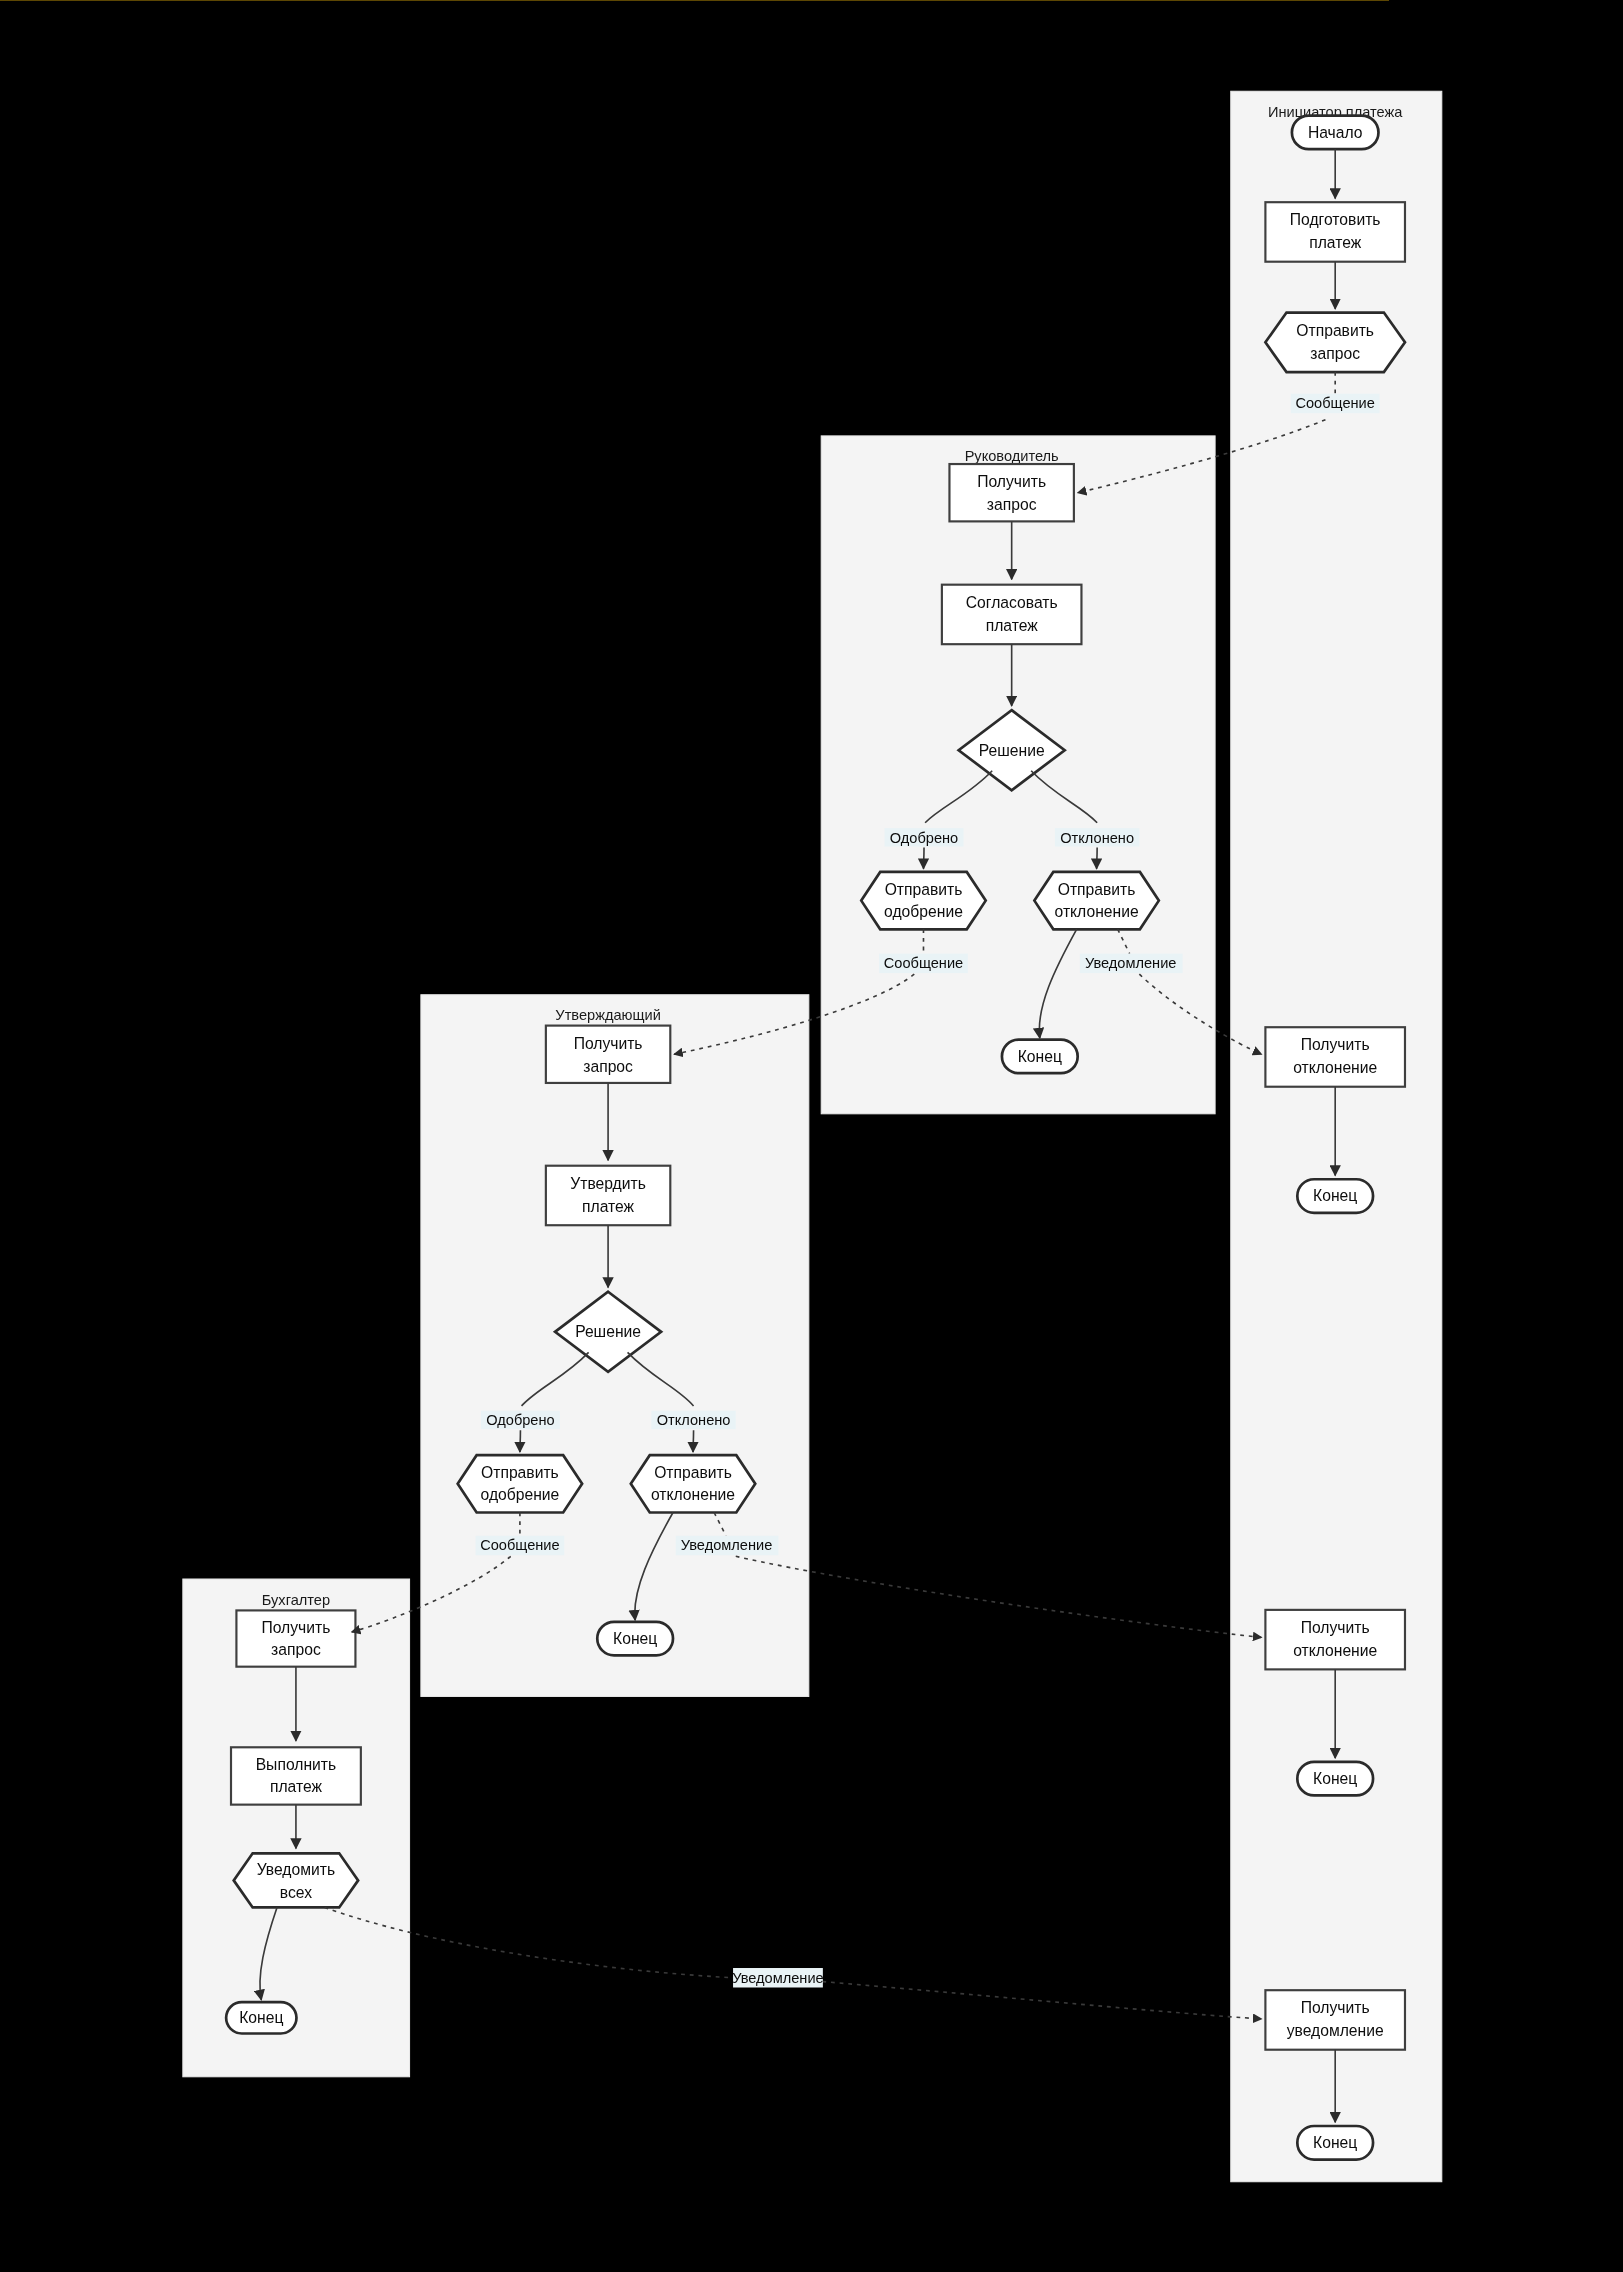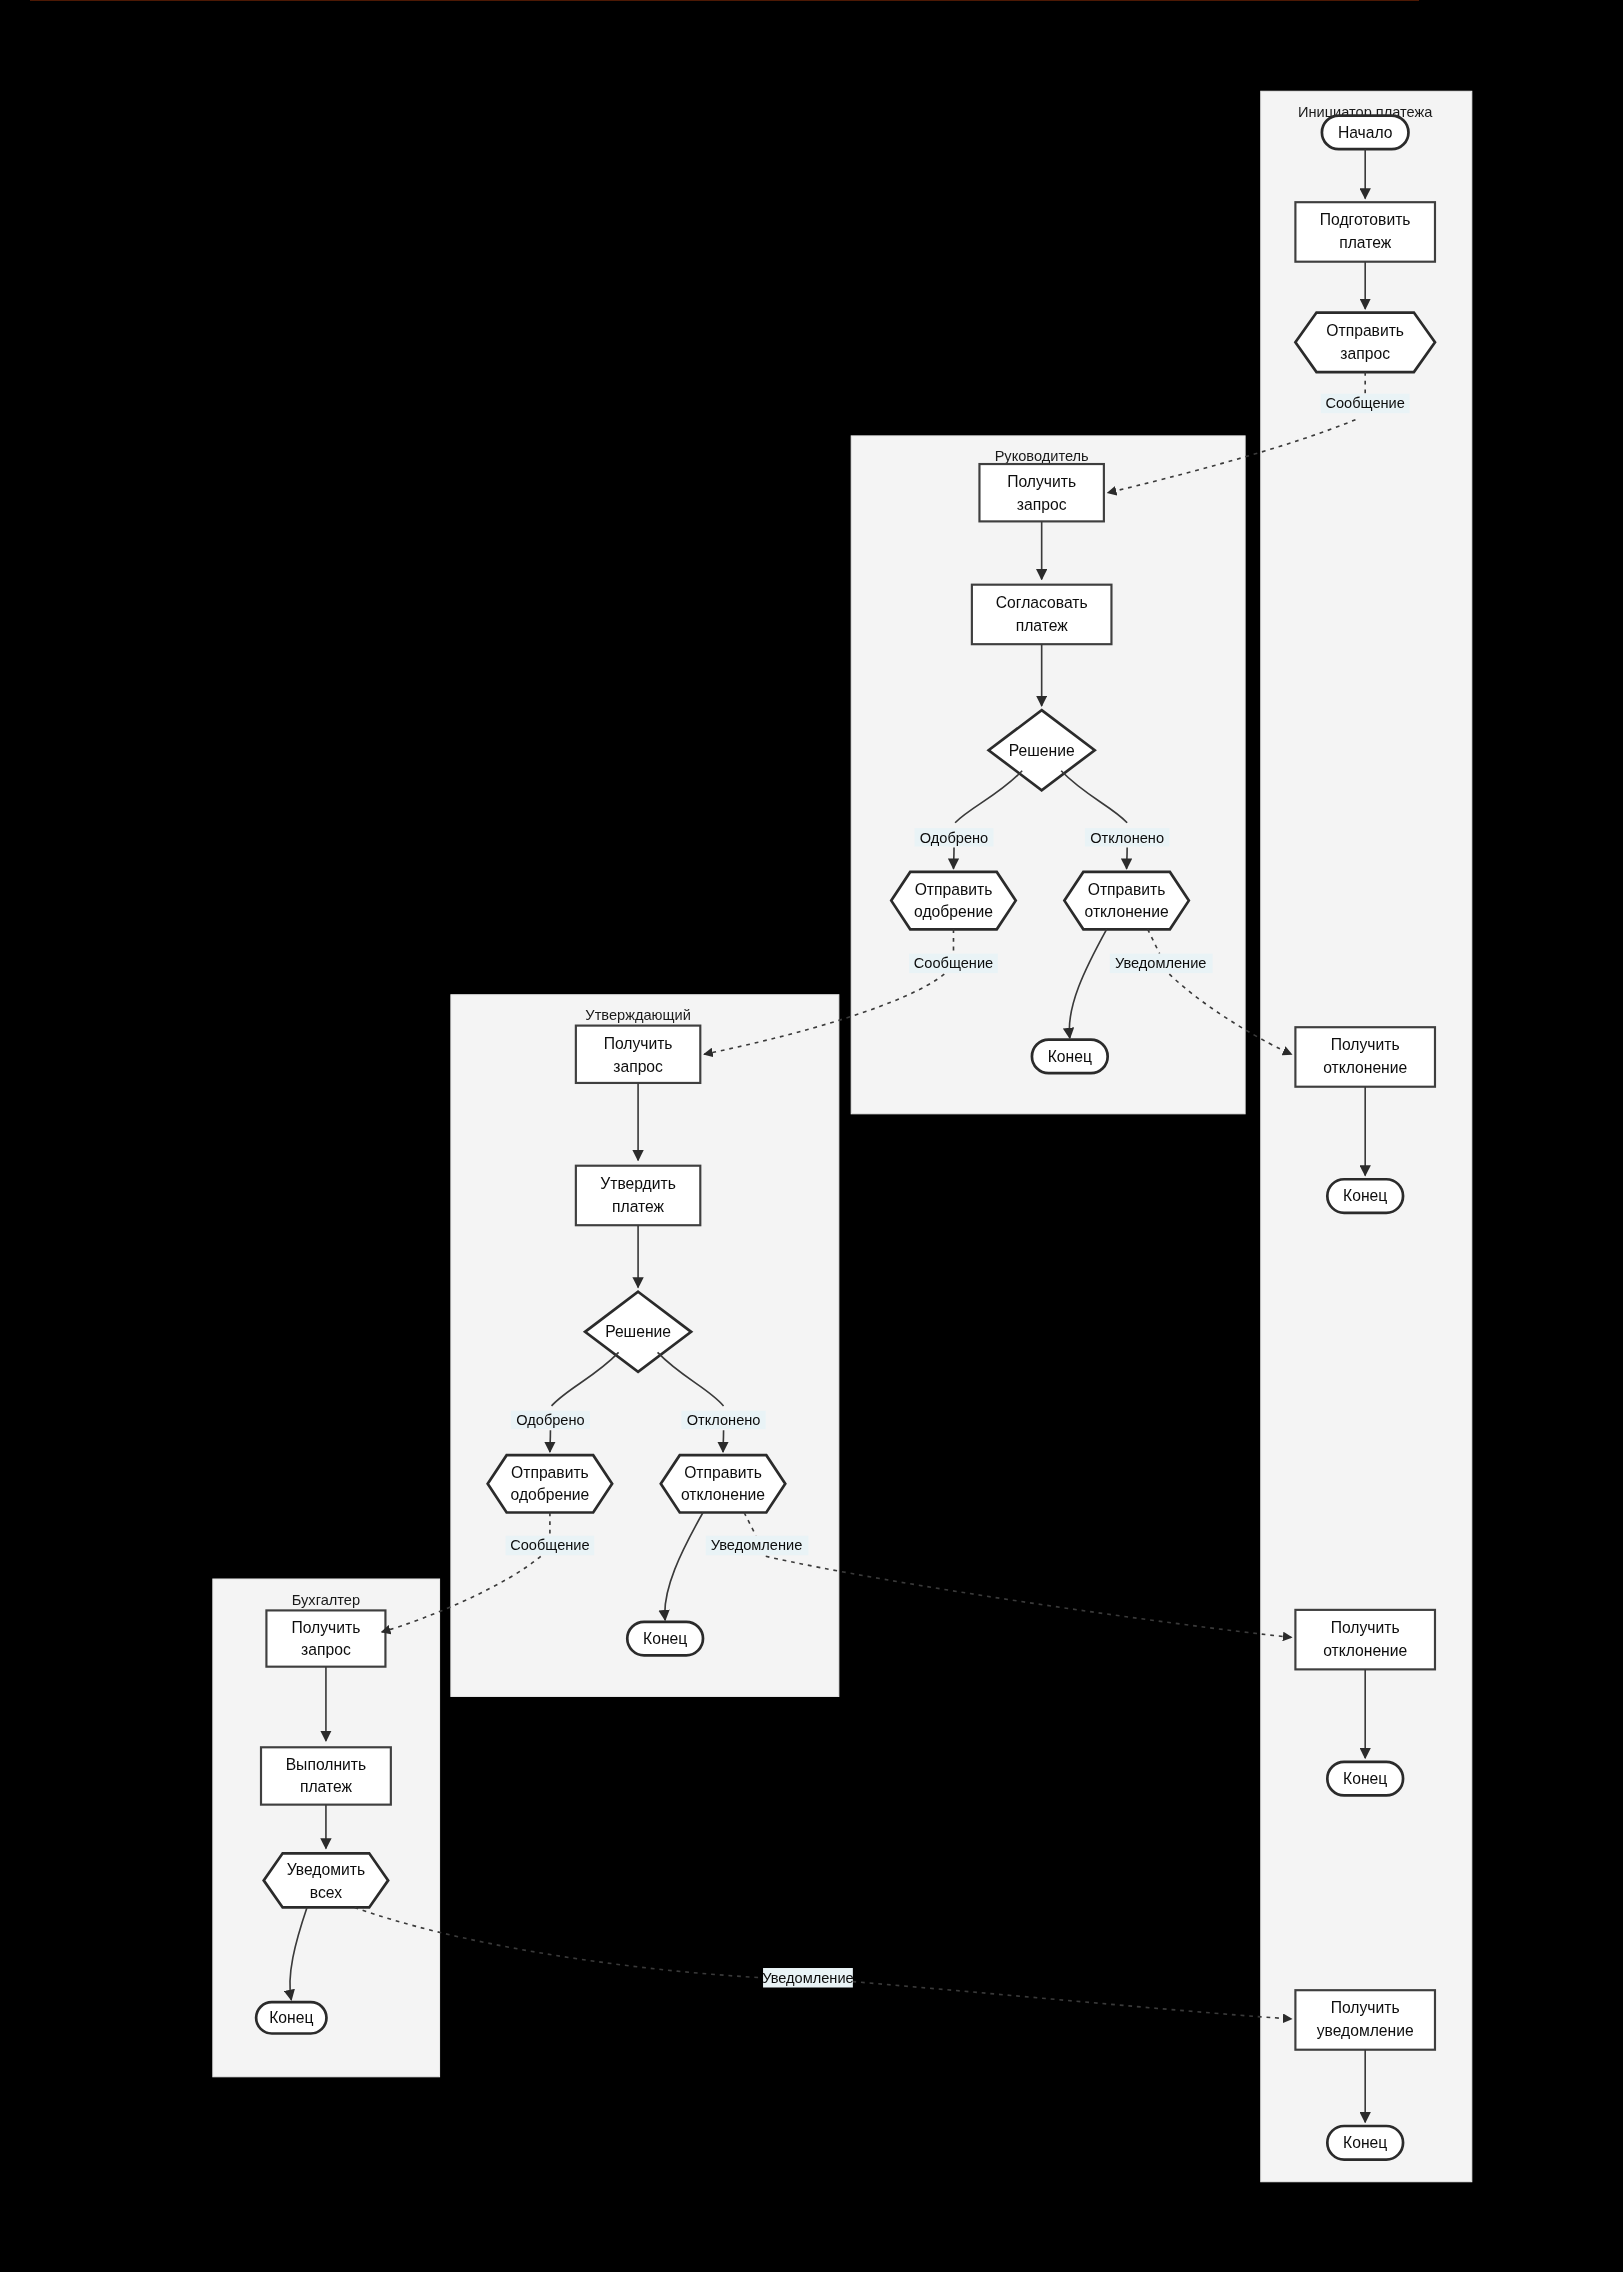--- a/index.html
+++ b/index.html
@@ -1,17 +1,17 @@
 <!DOCTYPE html>
 <html style="font-size:8.7px"><head>
 <meta charset="utf-8">
 <style>
   html,body{margin:0;padding:0;background:#000;}
-  #root{position:relative;width:1389px;height:2273px;background:#c2410c;
-        font-family:"Liberation Sans","DejaVu Sans",sans-serif;margin-left:30px;}
+  #root{position:relative;width:1389px;height:2273px;background:#eab308;
+        font-family:"Liberation Sans","DejaVu Sans",sans-serif;}
   svg{display:block;}
   .pool-rect{fill:#f4f4f4;stroke:#e8e8e8;stroke-width:2;}
   .pool-title{font-size:27px;fill:#1a1a1a;text-anchor:middle;}
   .node-box{fill:#ffffff;stroke:#3f3f3f;stroke-width:4;}
   .node-term{fill:#ffffff;stroke:#2b2b2b;stroke-width:5;}
   .node-diamond{fill:#ffffff;stroke:#2b2b2b;stroke-width:5;}
   .node-hex{fill:#ffffff;stroke:#2b2b2b;stroke-width:5;}
   .node-label{font-size:29px;fill:#0d0d0d;text-anchor:middle;}
   .edge-solid{fill:none;stroke:#3a3a3a;stroke-width:3;}
   .edge-dash{fill:none;stroke:#3a3a3a;stroke-width:3;stroke-dasharray:7 9;}

